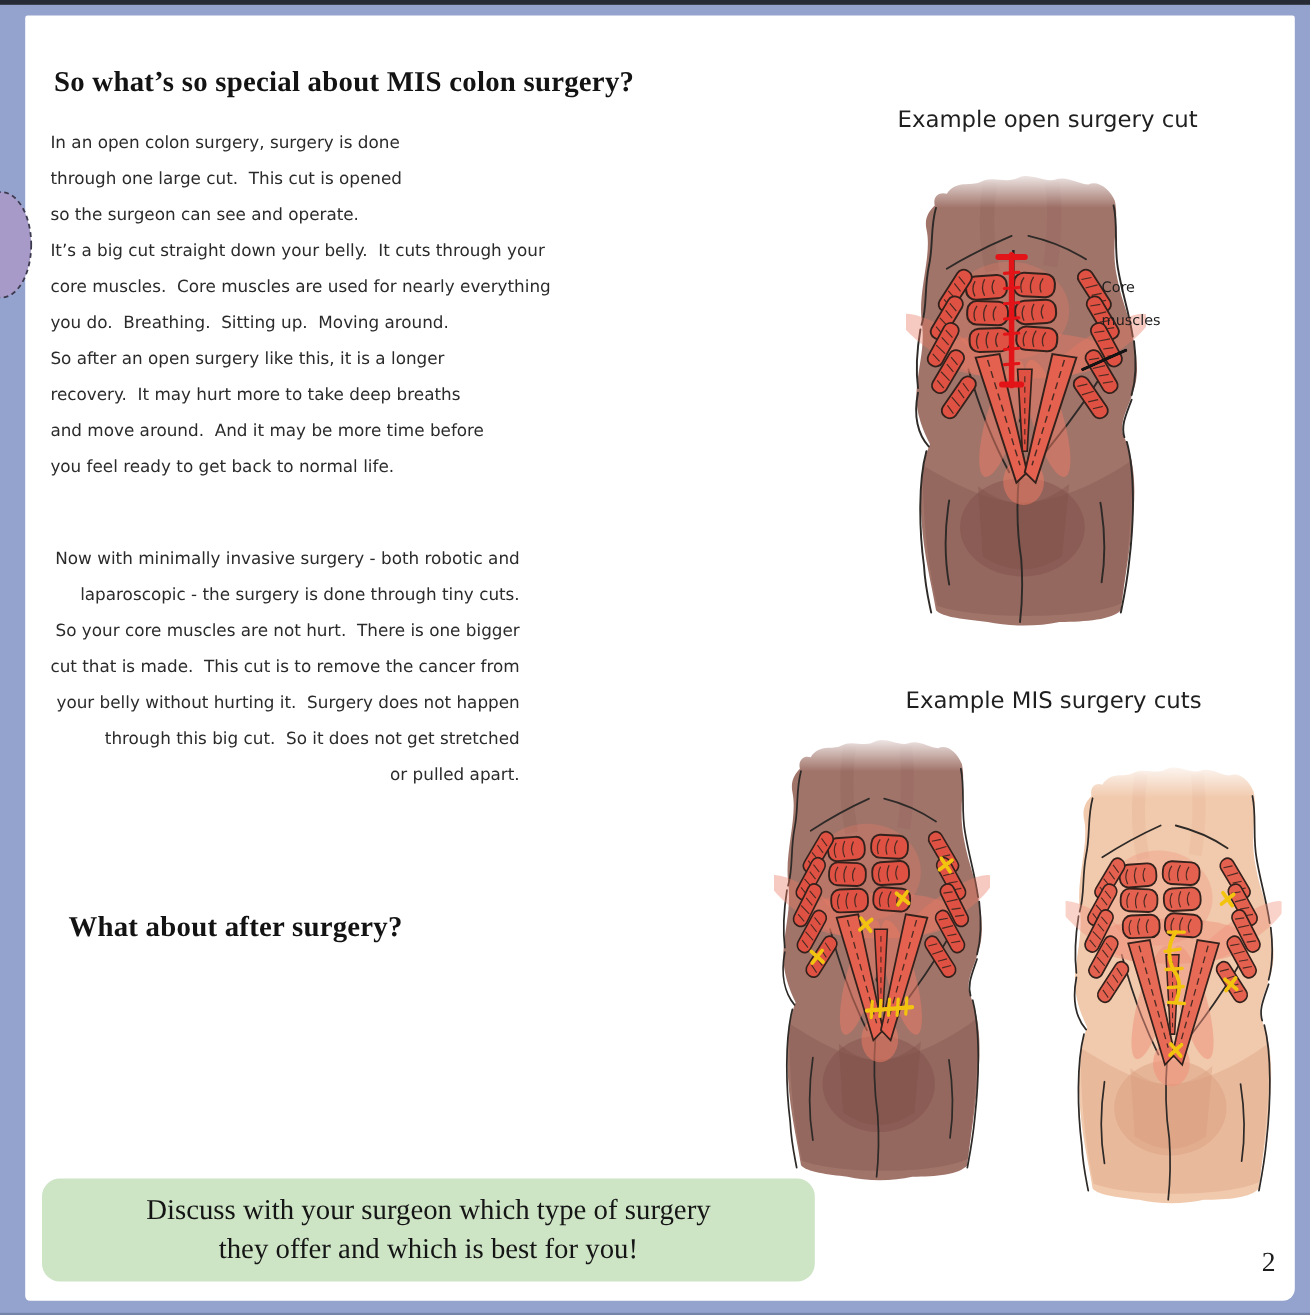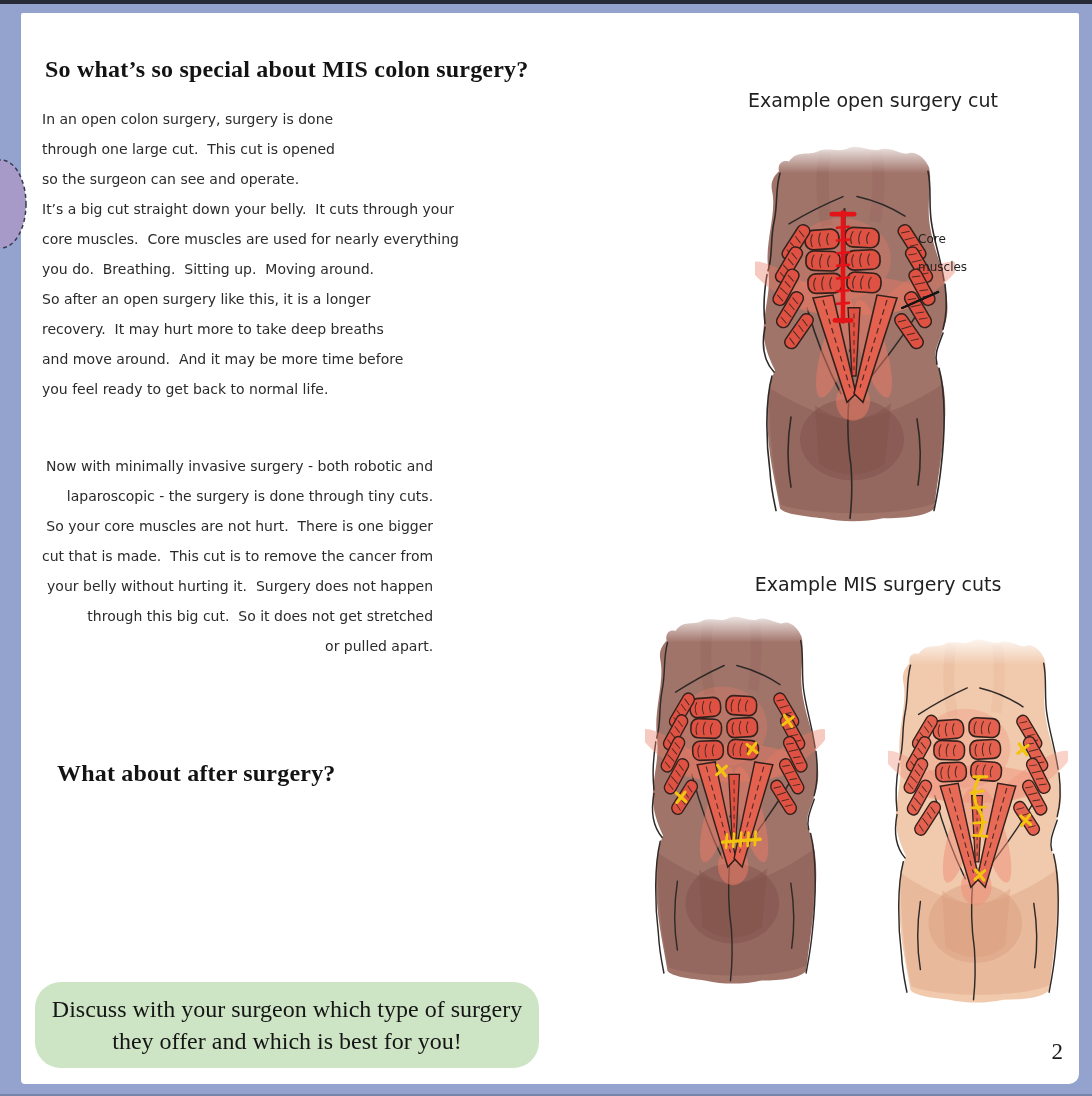--- a/index.html
+++ b/index.html
@@ -45,22 +45,22 @@
   .core-label{
     position:absolute;left:897px;top:212px;font-size:12px;line-height:28px;
     color:#1f1f1f;white-space:pre-wrap;
   }
   .pointer{
     position:absolute;left:880px;top:294px;width:42px;height:0;
     border-top:3px solid #141414;border-radius:2px;
     transform:rotate(-24deg);transform-origin:left center;
   }
   .callout{
-    position:absolute;left:14px;top:969px;width:504px;height:86px;
-    background:#cde4c5;border-radius:26px;
+    position:absolute;left:14px;top:969px;width:644px;height:86px;
+    background:#cde4c5;border-radius:15px;
     display:flex;align-items:center;justify-content:center;text-align:center;
   }
   .callout span{
     font-family:"Liberation Serif",serif;font-size:24px;line-height:32px;
     color:#151515;white-space:pre-wrap;
   }
   .pagenum{
     position:absolute;right:16px;top:1026px;
     font-family:"Liberation Serif",serif;font-size:23px;color:#1c1c1c;
   }

